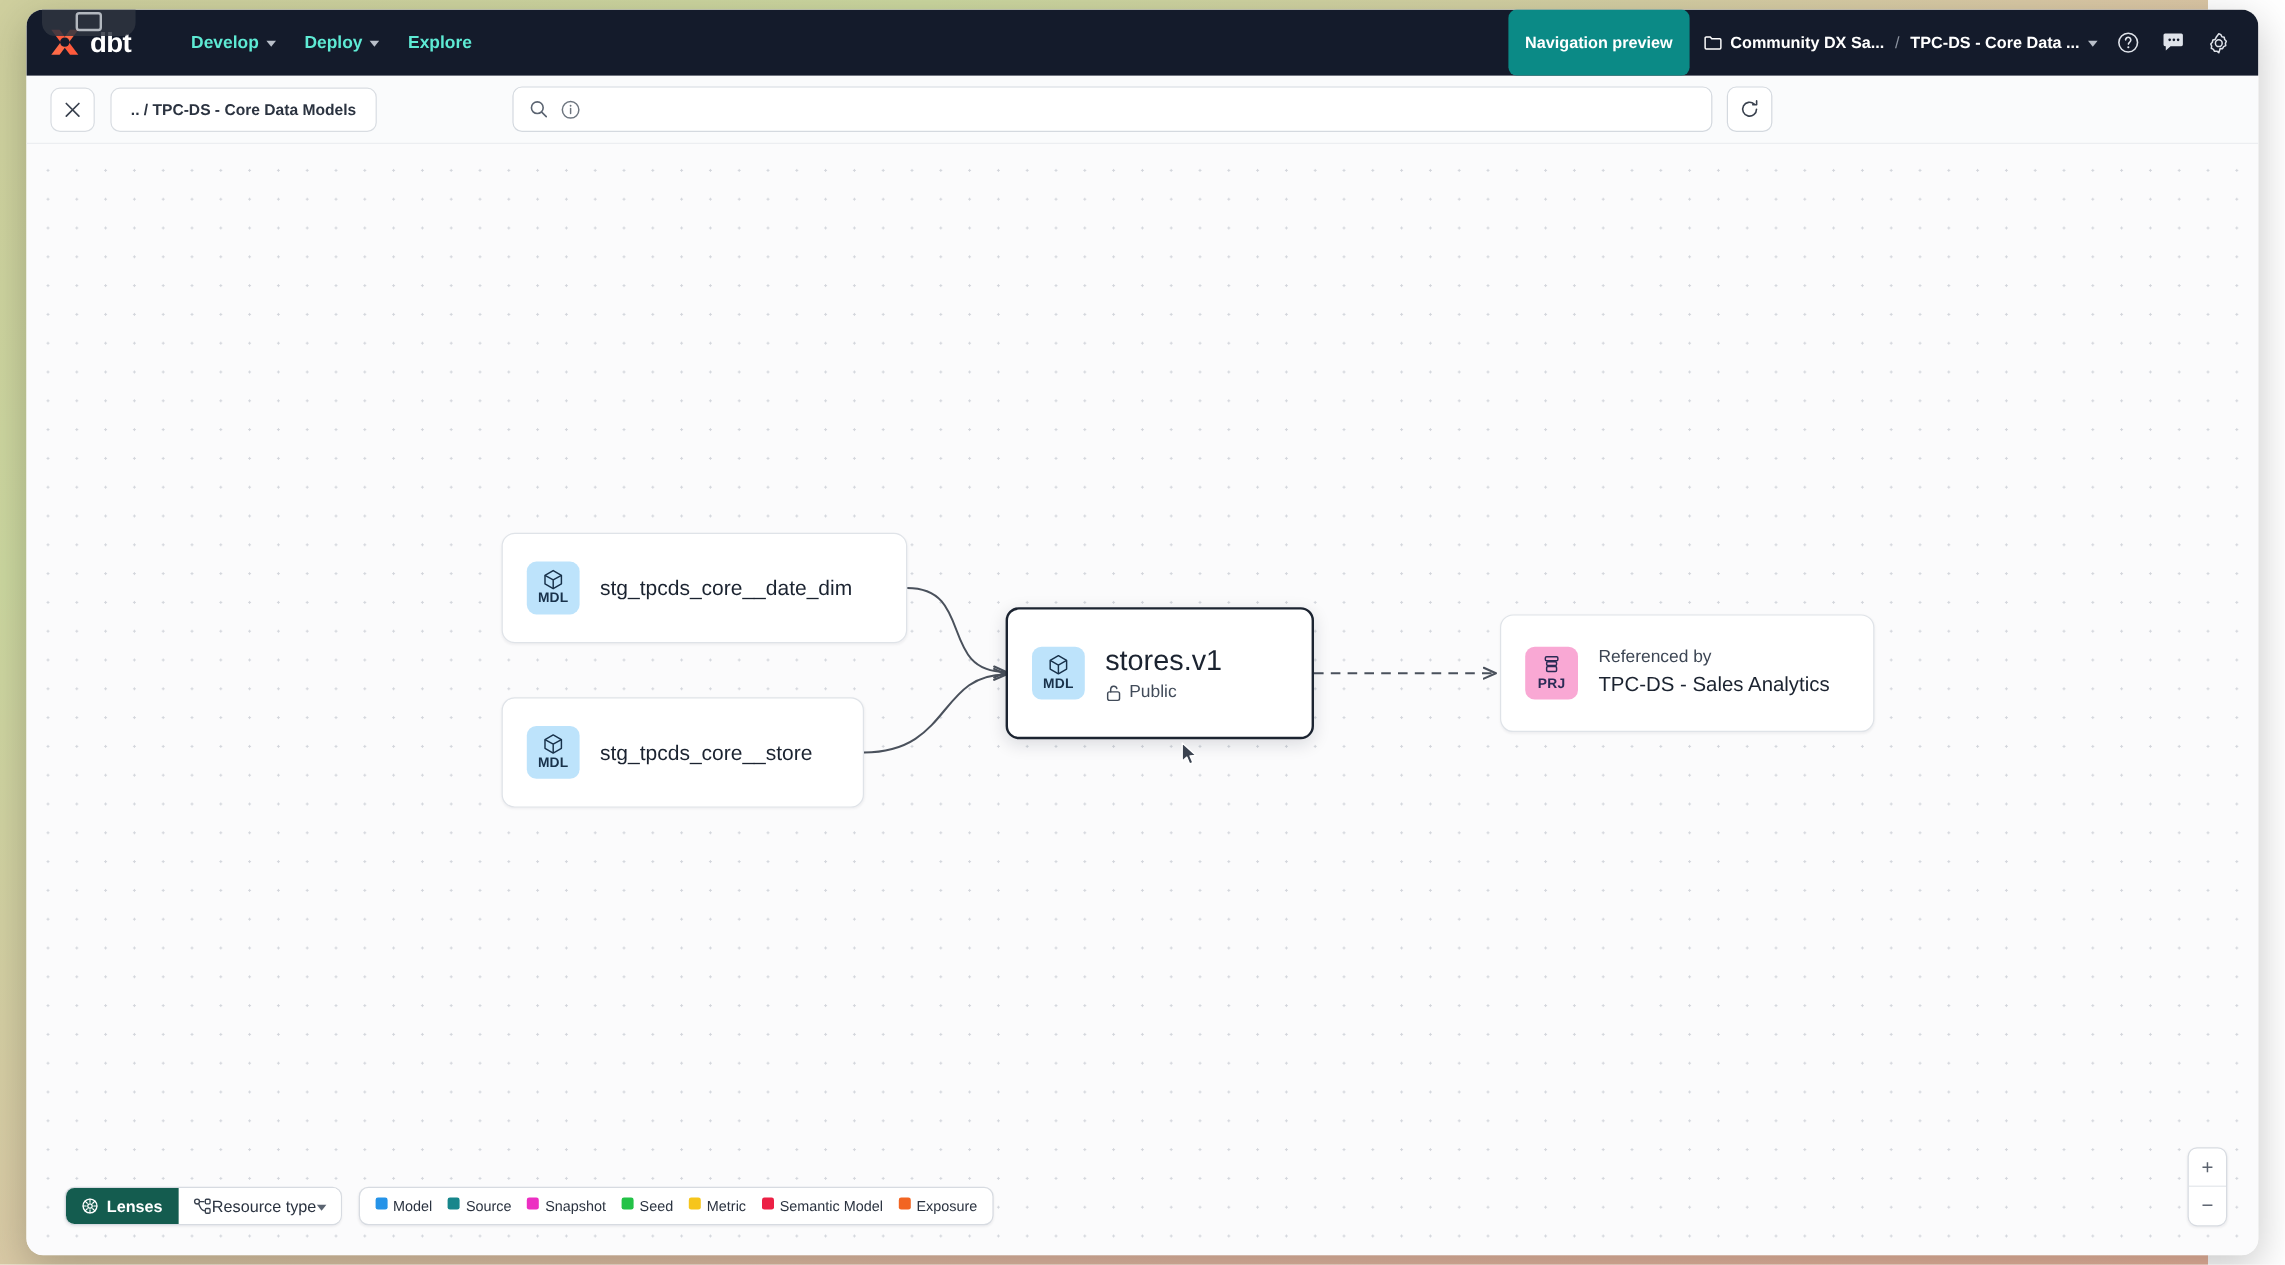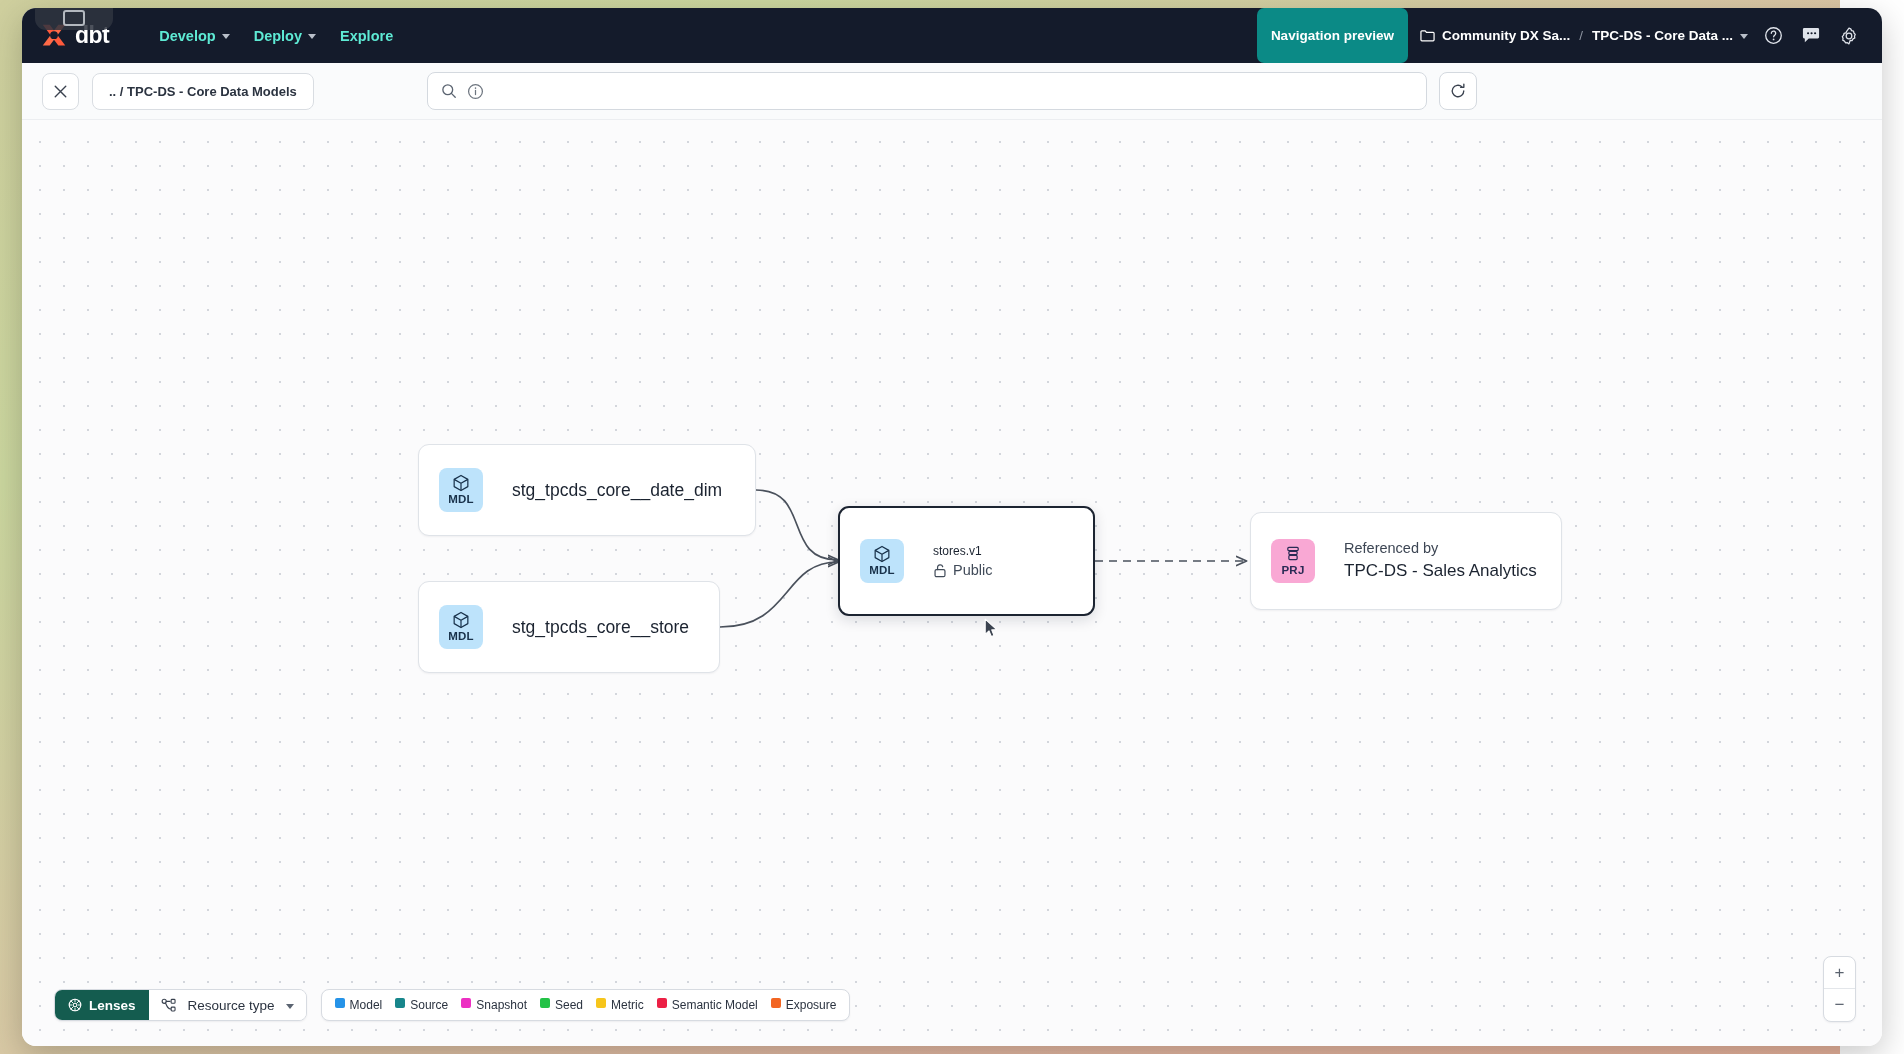--- a/index.html
+++ b/index.html
@@ -205,28 +205,28 @@
   }
   .badge {
     width: 44px; height: 44px;
     border-radius: 8px;
     display: flex;
     flex-direction: column;
     align-items: center;
     justify-content: center;
     gap: 0px;
     flex: 0 0 auto;
-    margin-right: 29px;
+    margin-right: 17px;
   }
   .badge.mdl { background: #bde3fb; color: #18314a; }
   .badge.prj { background: #f9a8d4; color: #2a2b55; }
   .badge-label { font-size: 11.5px; font-weight: bold; line-height: 1; margin-top: 2px; letter-spacing: .2px;}
   .node-text { display: flex; flex-direction: column; gap: 4px; min-width: 0; }
   .node-title { font-size: 17.5px; color: #1b2330; white-space: nowrap; }
-  .node-title.big { font-size: 12px; }
+  .node-title.big { font-size: 24px; }
   .node-sub {
     display: flex; align-items: center; gap: 6px;
     font-size: 14.5px; color: #414b59;
   }
   .node-kicker { font-size: 14.5px; color: #3d4654; line-height: 1.1; }
   .node-name-strong { font-size: 17px; color: #1b2330; white-space: nowrap; line-height: 1.15;}
 
   
   #mouse-cursor { position: absolute; left: 962px; top: 498px; }
 
@@ -252,21 +252,21 @@
   }
   #lenses-btn {
     background: #145c4f;
     color: #fff;
     display: flex; align-items: center; gap: 7px;
     padding: 0 13px;
     font-size: 13.5px; font-weight: bold;
     cursor: pointer;
   }
   #resource-type-btn {
-    display: flex; align-items: center; gap: 11px;
+    display: flex; align-items: center; gap: 0;
     padding: 0 12px 0 12px;
     font-size: 13.5px; color: #2b3340;
     cursor: pointer; background: #fff;
   }
   #legend {
     display: flex; align-items: center; gap: 13px;
     height: 32px;
     border: 1px solid #d7dbe1;
     border-radius: 8px;
     background: #fff;

